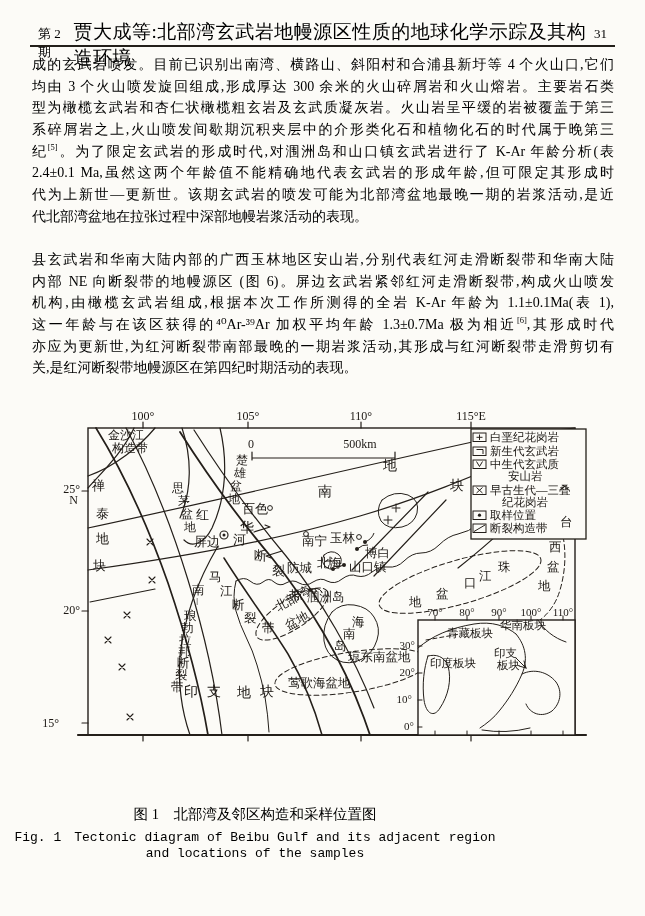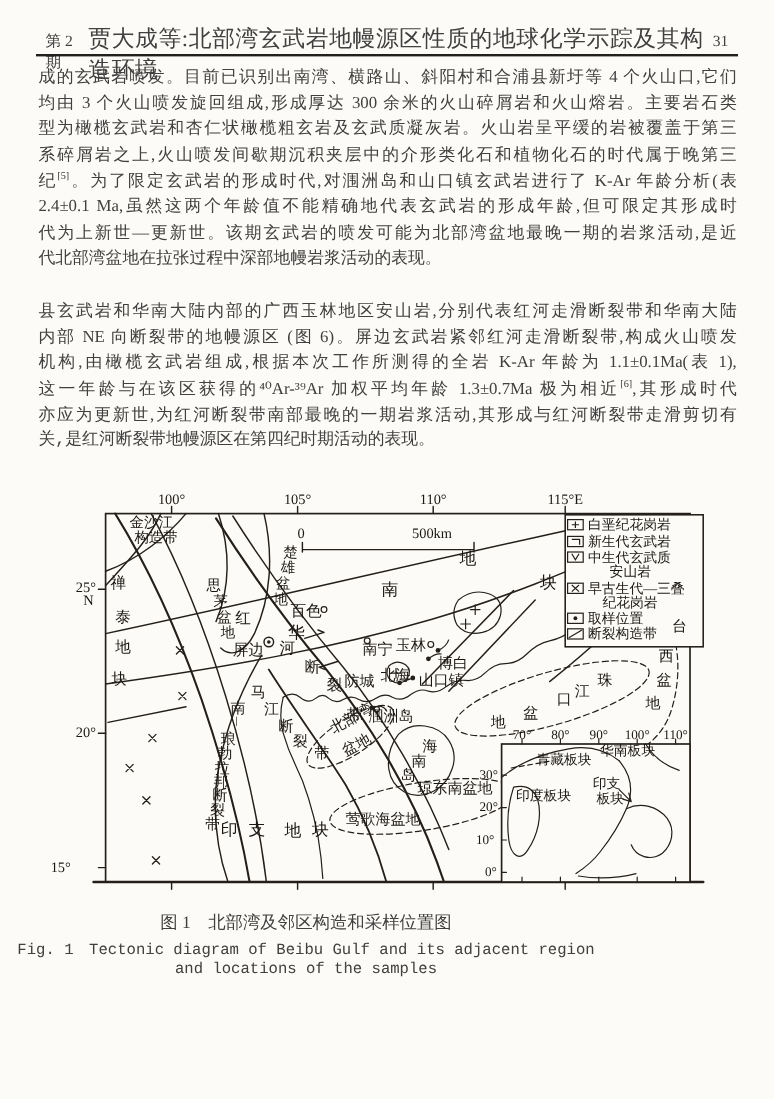--- a/index.html
+++ b/index.html
@@ -1,28 +1,28 @@
 <!DOCTYPE html>
 <html><head>
 <meta charset="utf-8">
 <style>
   html,body{margin:0;padding:0;background:#9a9a9a;}
   .page{position:relative;width:645px;height:916px;background:#fcfbf7;overflow:hidden;
-        font-family:"Liberation Serif","DejaVu Serif",serif;color:#404040;}
+        font-family:"Liberation Serif","DejaVu Serif",serif;color:#000000;}
   .hdr{position:absolute;top:19px;left:38px;width:569px;display:flex;
        justify-content:space-between;align-items:baseline;font-size:13px;}
   .hdr .ttl{font-size:19px;letter-spacing:.5px;}
   .rule{position:absolute;top:45px;left:30px;width:585px;border-top:2px solid #231f1a;}
   .para{position:absolute;left:32px;width:582px;font-size:14px;line-height:21.7px;}
   .para .ln{height:21.7px;overflow:hidden;text-align:justify;text-align-last:justify;word-break:keep-all;white-space:nowrap;}
-  .para .ln.last{text-align-last:left;font-family:Liberation Mono, monospace;}
+  .para .ln.last{text-align-last:left;}
   .para .ln.ind{text-indent:2em;}
   .para sup{font-size:8.5px;vertical-align:super;line-height:0;}
   #para1{top:54px;} #para2{top:249px;} #para3{top:803px;}
-  .cap{position:absolute;left:0;width:510px;text-align:center;}
+  .cap{position:absolute;left:0;width:510px;text-align:center;margin-top:46px;}
   #capzh{top:759px;font-size:14.5px;}
   #capen{top:782px;font-size:13px;font-family:Liberation Mono, monospace;}
   #figmap{position:absolute;top:408px;left:30px;}
   #figmap text{font-family:"Liberation Serif","DejaVu Serif",serif;fill:#1b1713;}
   .mline{stroke:#241f1a;fill:none;stroke-linecap:round;}
 </style>
 </head>
 <body>
 
 <div class="page">

